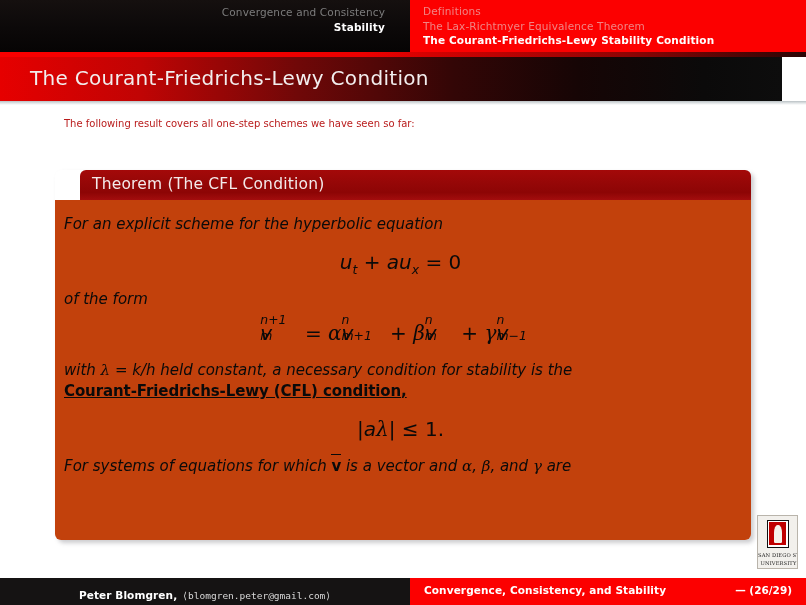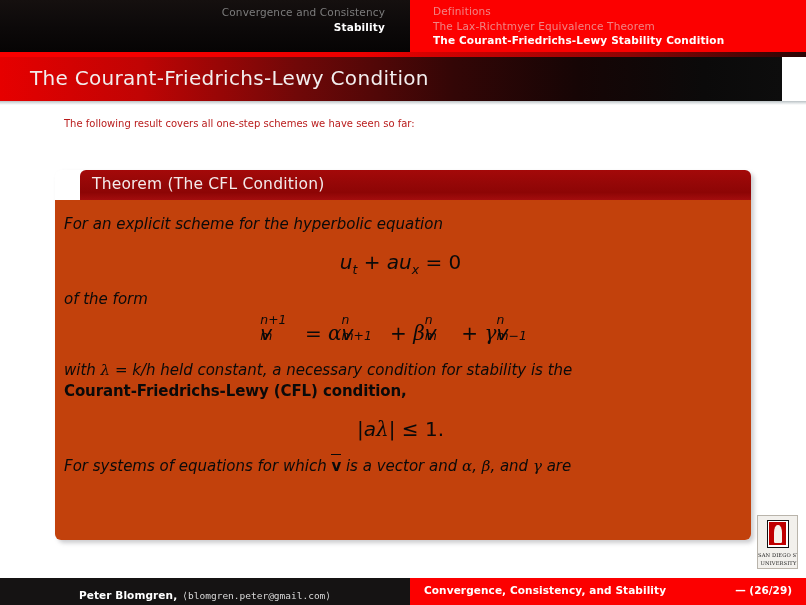--- a/index.html
+++ b/index.html
@@ -42,21 +42,20 @@
     background: #fc0000;
     box-sizing: border-box;
     padding-left: 13px;
     padding-top: 4px;
   }
   .nav-line {
     font-size: 10.5px;
     line-height: 14.6px;
     letter-spacing: 0.15px;
     white-space: nowrap;
-    margin-left: 10px;
   }
   .topnav-left .nav-line { color: #7c7c7c; }
   .topnav-left .nav-line.active { color: #ffffff; font-weight: bold; }
   .topnav-right .nav-line { color: #f08484; }
   .topnav-right .nav-line.active { color: #ffffff; font-weight: bold; }
 
   
   .nav-strip {
     position: absolute;
     left: 0; top: 52px;
@@ -134,21 +133,21 @@
     min-height: 340px;
     position: relative;
   }
   .tline {
     font-size: 15px;
     color: #0a0a0a;
     font-style: italic;
     line-height: 21px;
     margin: 0;
   }
-  .tline.bold { font-style: normal; font-weight: bold; letter-spacing: -0.1px; }
+  .tline.bold { font-style: normal; font-weight: bold; letter-spacing: -0.1px; text-decoration: underline; }
   .spacer-sm { height: 11px; }
   .spacer-md { height: 15px; }
   .eq {
     text-align: center;
     font-size: 20px;
     color: #0a0a0a;
     font-style: italic;
     margin: 0;
   }
   .eq .up { font-style: normal; }

